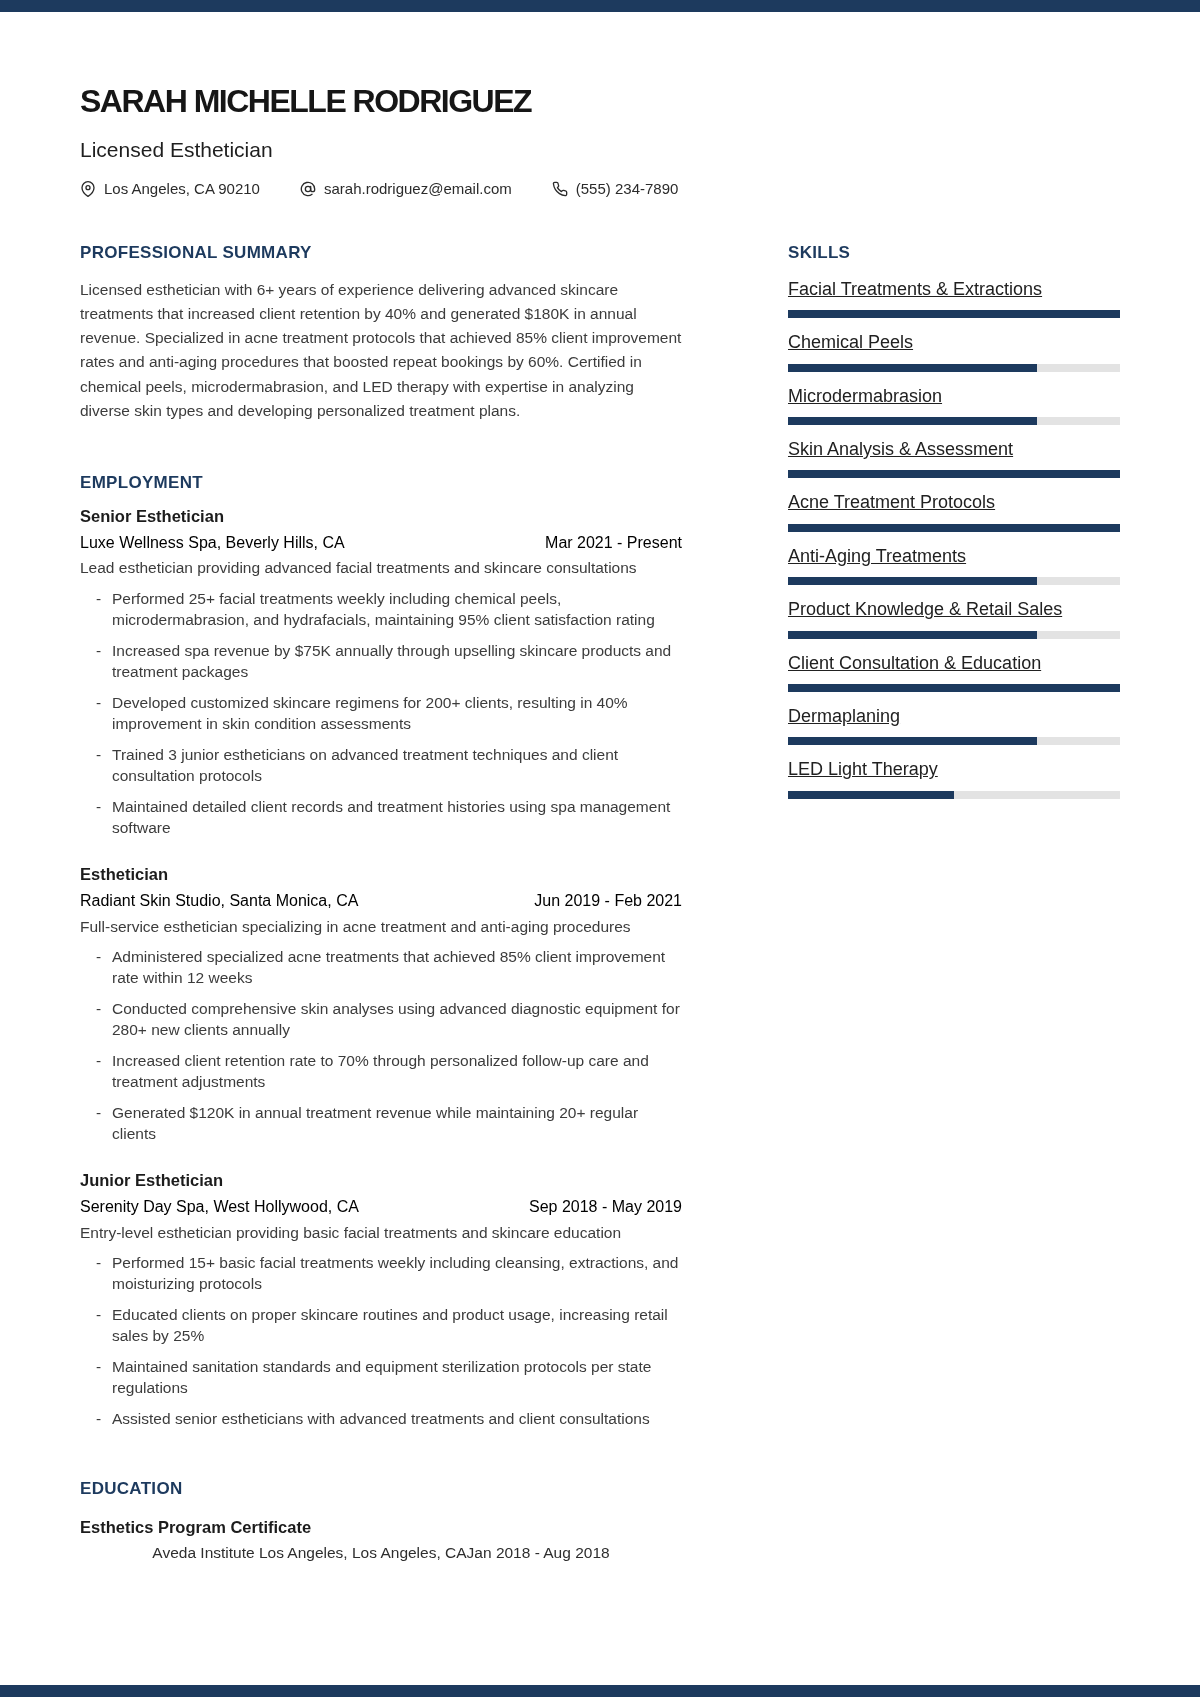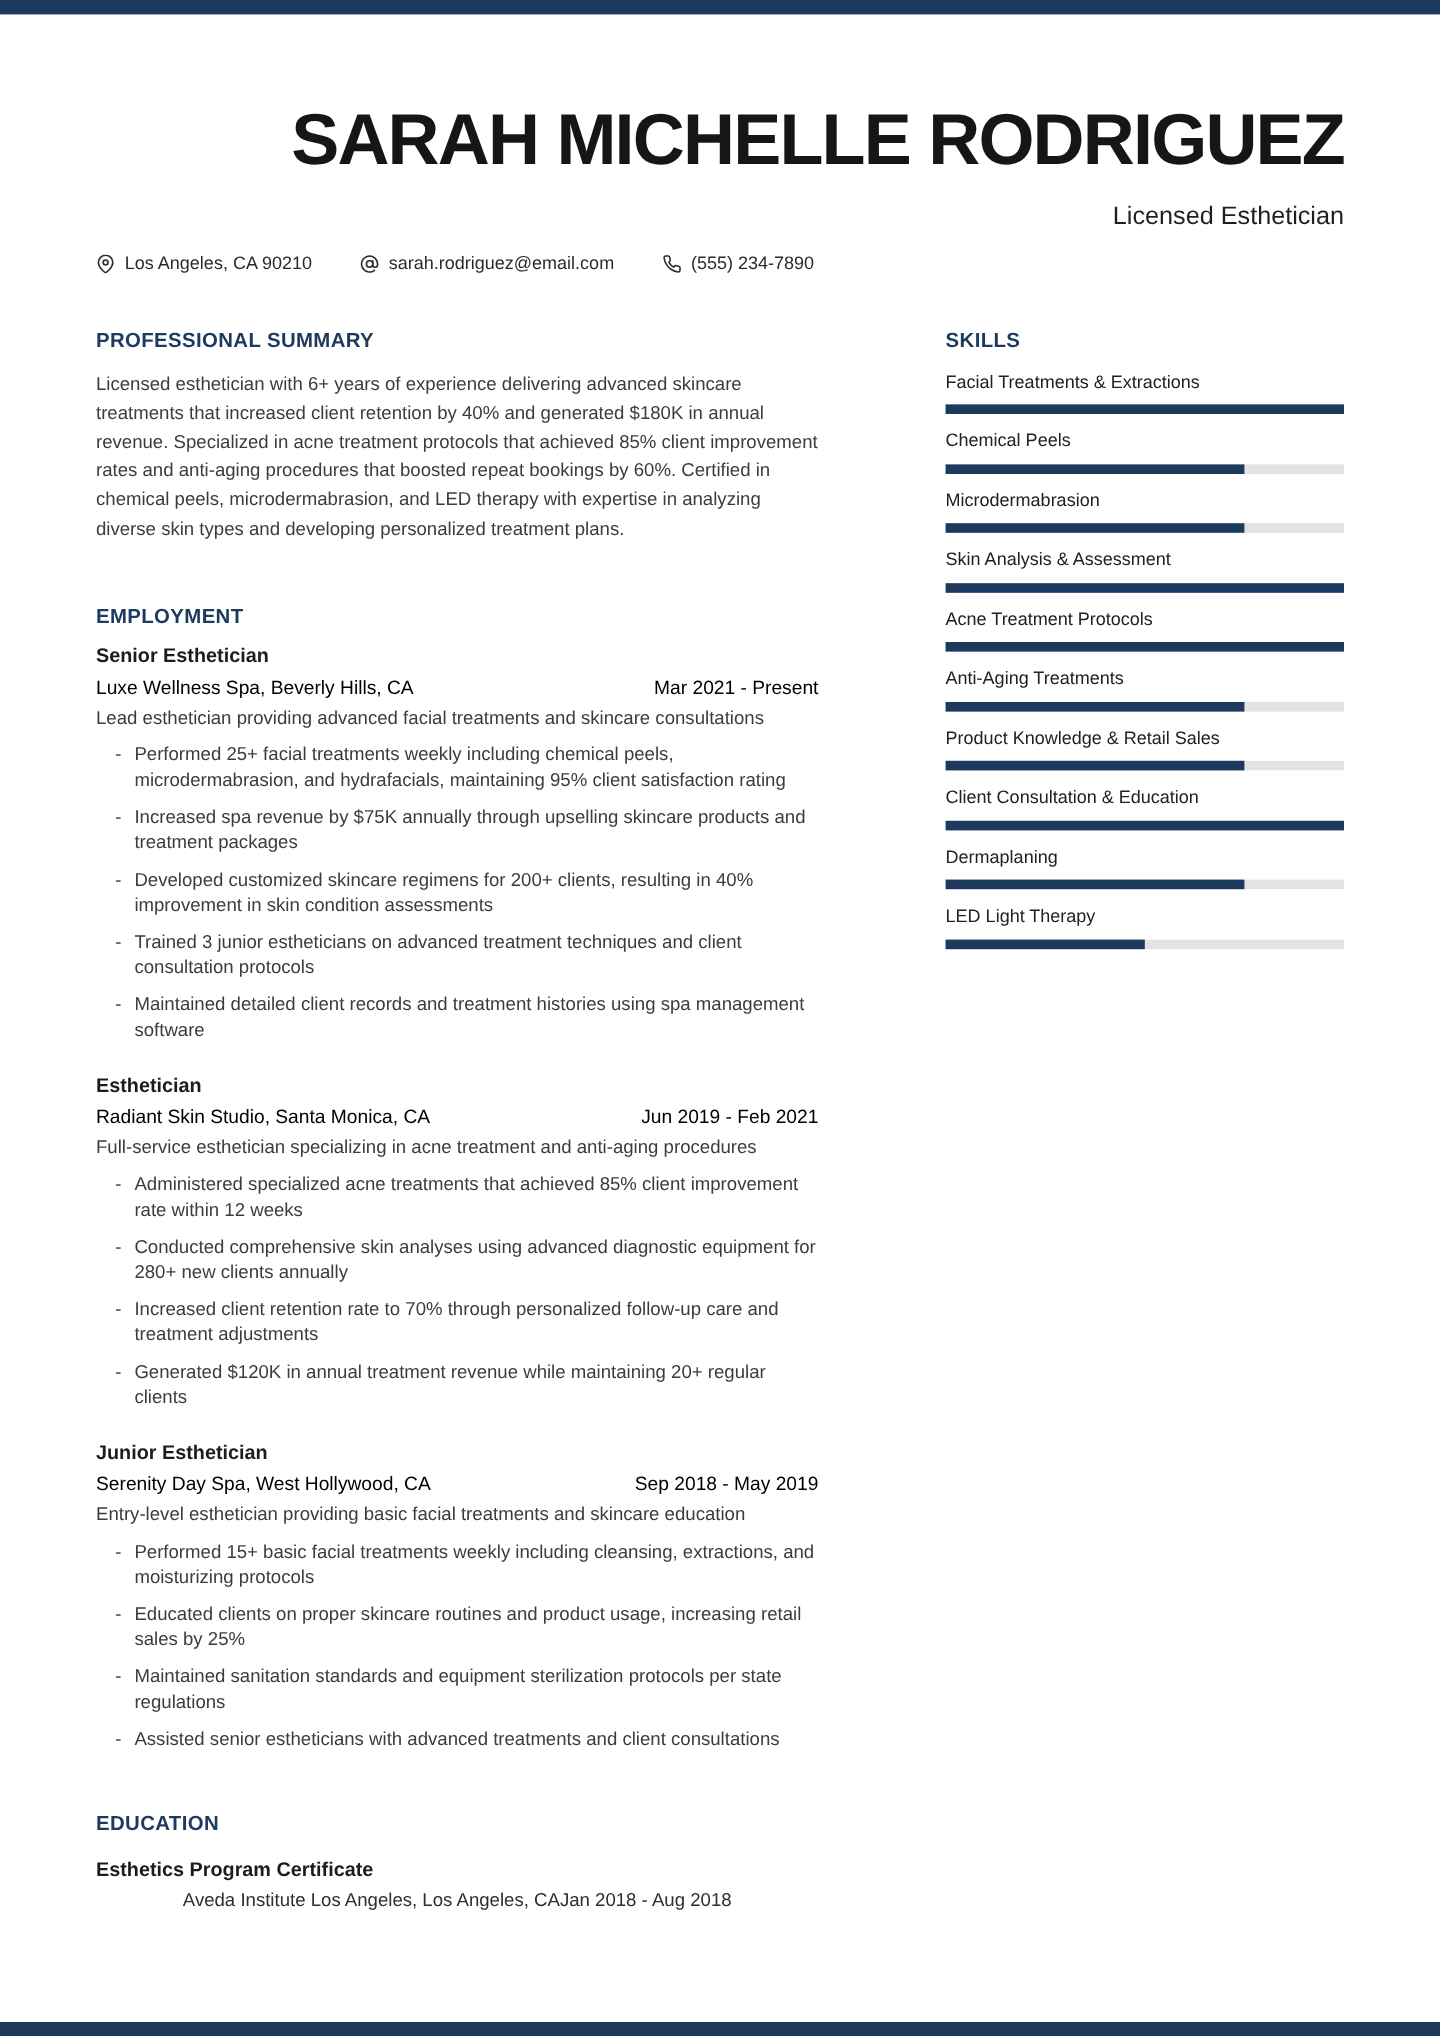--- a/index.html
+++ b/index.html
@@ -10,24 +10,24 @@
     font-family:"Liberation Sans", sans-serif;
     color:var(--body,#3c3c3c);
   }
   .accent-bar { position:absolute; left:0; width:100%; height:12px; background:var(--accent,#1d3a5e); }
   .accent-bar.top { top:0; }
   .accent-bar.bottom { bottom:0; }
 
   .content { padding:84px 80px 0 80px; }
 
   .name {
-    font-size:60px; font-weight:bold; color:#161616;
-    letter-spacing:-1.5px; line-height:1.1;text-align:right;
+    font-size:32px; font-weight:bold; color:#161616;
+    letter-spacing:-1.5px; line-height:1.1;
   }
-  .job-headline { margin-top:18px; font-size:21px; color:#1f1f1f; line-height:1.25;text-align:right; }
+  .job-headline { margin-top:18px; font-size:21px; color:#1f1f1f; line-height:1.25; }
   .contact-row { margin-top:17px; display:flex; align-items:center; gap:40px; font-size:15px; color:#2b2b2b; }
   .contact-item { display:flex; align-items:center; gap:8px; }
   .contact-item svg { display:block; }
 
   .columns { display:flex; margin-top:46px; }
   .main { width:602px; }
   .sidebar { margin-left:auto; width:332px; }
 
   .section-heading {
     font-size:17px; font-weight:bold; color:var(--accent,#1d3a5e);
@@ -45,21 +45,21 @@
   .job-lead { margin-top:5px; font-size:15.5px; color:var(--body,#3c3c3c); line-height:1.3; }
   .bullets { margin-top:9px; }
   .bullet { display:flex; padding-left:16px; margin-bottom:10px; font-size:15.5px; line-height:1.36; color:var(--body,#3c3c3c); }
   .bullet .dash { flex:none; width:16px; }
 
   .edu-degree { margin-top:17px; font-size:16.5px; font-weight:bold; color:#1c1c1c; line-height:1.3; }
   .edu-row { display:flex; justify-content:center; margin-top:5px; font-size:15.5px; color:#2e2e2e; line-height:1.3; }
 
   .skills-list { margin-top:14px; }
   .skill { margin-bottom:13px; }
-  .skill-label { font-size:15px; color:#212121; line-height:1.3; }
+  .skill-label { font-size:18px; color:#212121; line-height:1.3;text-decoration:underline; }
   .skill-track { margin-top:9px; height:8px; background:var(--track,#e3e3e3); position:relative; }
   .skill-fill { position:absolute; left:0; top:0; bottom:0; background:var(--accent,#1d3a5e); }
 </style>
 </head>
 <body style="--accent: #1d3a5e; --track: #e3e3e3; --body: #3c3c3c;">
 
 <div class="accent-bar top"></div>
 
 <div class="content">
 

